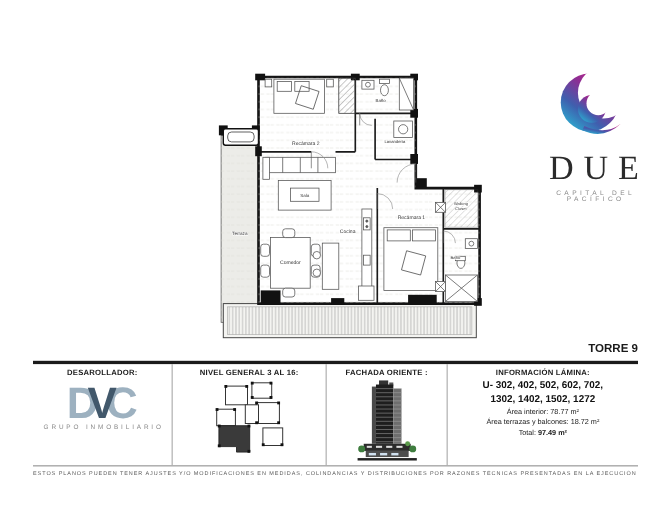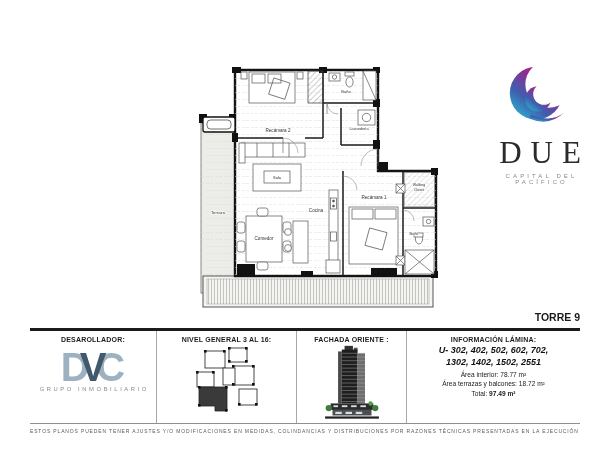--- a/index.html
+++ b/index.html
@@ -35,21 +35,21 @@
   .col-info{width:174px;}
   .col-title{font-size:7px;font-weight:bold;color:#1c1c1c;margin-top:5px;letter-spacing:0.2px;}
   
   .dvc{margin-top:8px;line-height:0.8;font-weight:bold;font-size:40px;letter-spacing:0;}
   .dvc span{display:inline-block;}
   .dvc .d{color:#9db1c0;}
   .dvc .v{color:#42586b;margin:0 -10px;position:relative;z-index:2;}
   .dvc .c{color:#9db1c0;}
   .dvc-sub{font-size:5.8px;letter-spacing:2.6px;color:#8a8a8a;margin-top:3px;margin-right:-2.6px;}
   
-  .info-units{font-size:9px;font-weight:bold;color:#111;text-align:center;line-height:1.3;margin-top:2px;font-style:italic;}
+  .info-units{font-size:9px;font-weight:bold;color:#111;text-align:center;line-height:1.3;margin-top:2px;}
   .info-row{font-size:6.6px;color:#222;margin-top:2.5px;text-align:center;}
   .info-row b{font-weight:bold;}
   
   .disclaimer{
     position:absolute;left:30px;top:428px;width:550px;text-align:center;
     font-size:5px;letter-spacing:0.85px;color:#5a5a5a;white-space:nowrap;overflow:hidden;
   }
   svg text{font-family:"Liberation Sans", sans-serif;fill:#333;}
 </style>
 </head>
@@ -335,21 +335,21 @@
           <rect x="39" y="73" width="7" height="2.4"></rect>
         </g>
       <rect x="6" y="78" width="58" height="2.4" fill="#222"></rect>
     </svg>
   </div>
 
   <div class="col col-info">
     <div class="col-title">INFORMACIÓN LÁMINA:</div>
     <div class="info-units">
       <div>U- 302, 402, 502, 602, 702,</div>
-      <div>1302, 1402, 1502, 2551</div>
+      <div>1302, 1402, 1502, 1272</div>
     </div>
     <div class="info-row">
       <span>Área interior:</span>
       <span>78.77 m²</span>
     </div>
     <div class="info-row">
       <span>Área terrazas y balcones:</span>
       <span>18.72 m²</span>
     </div>
     <div class="info-row">

